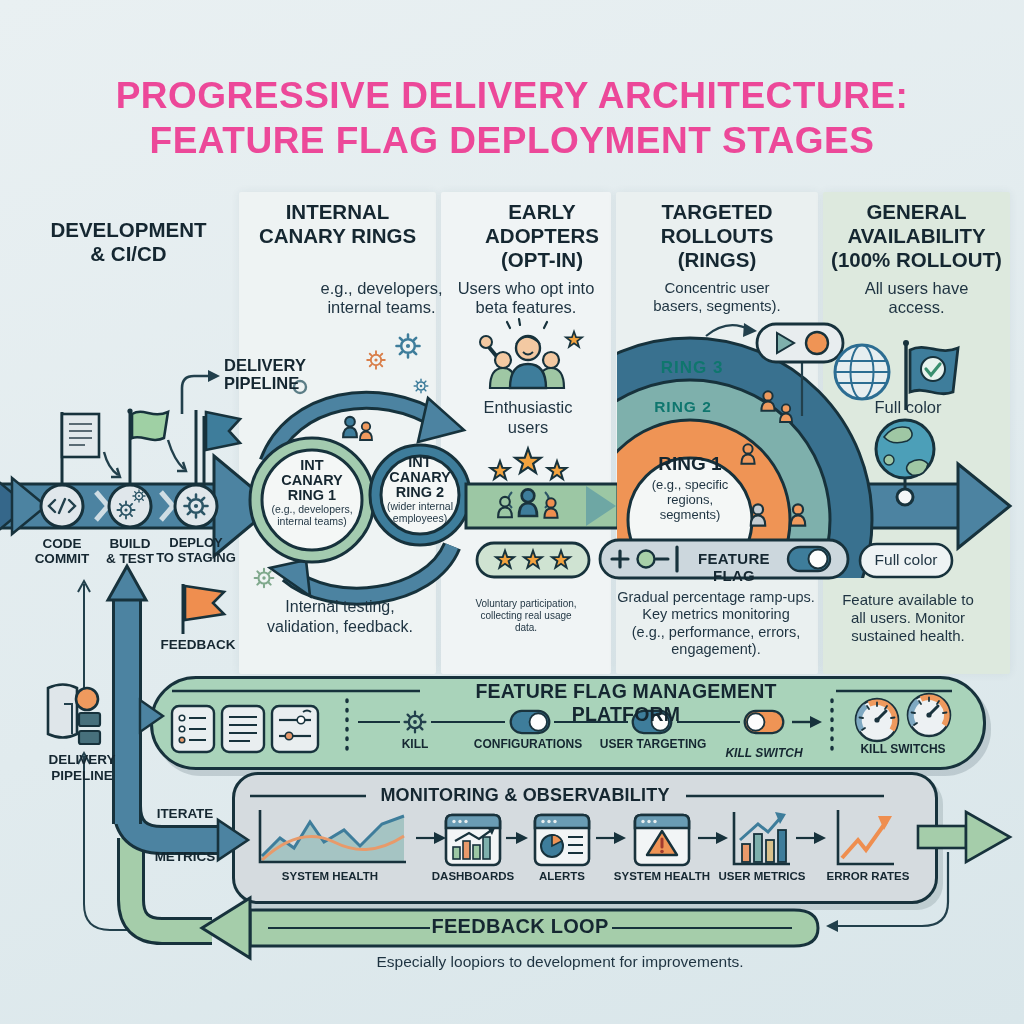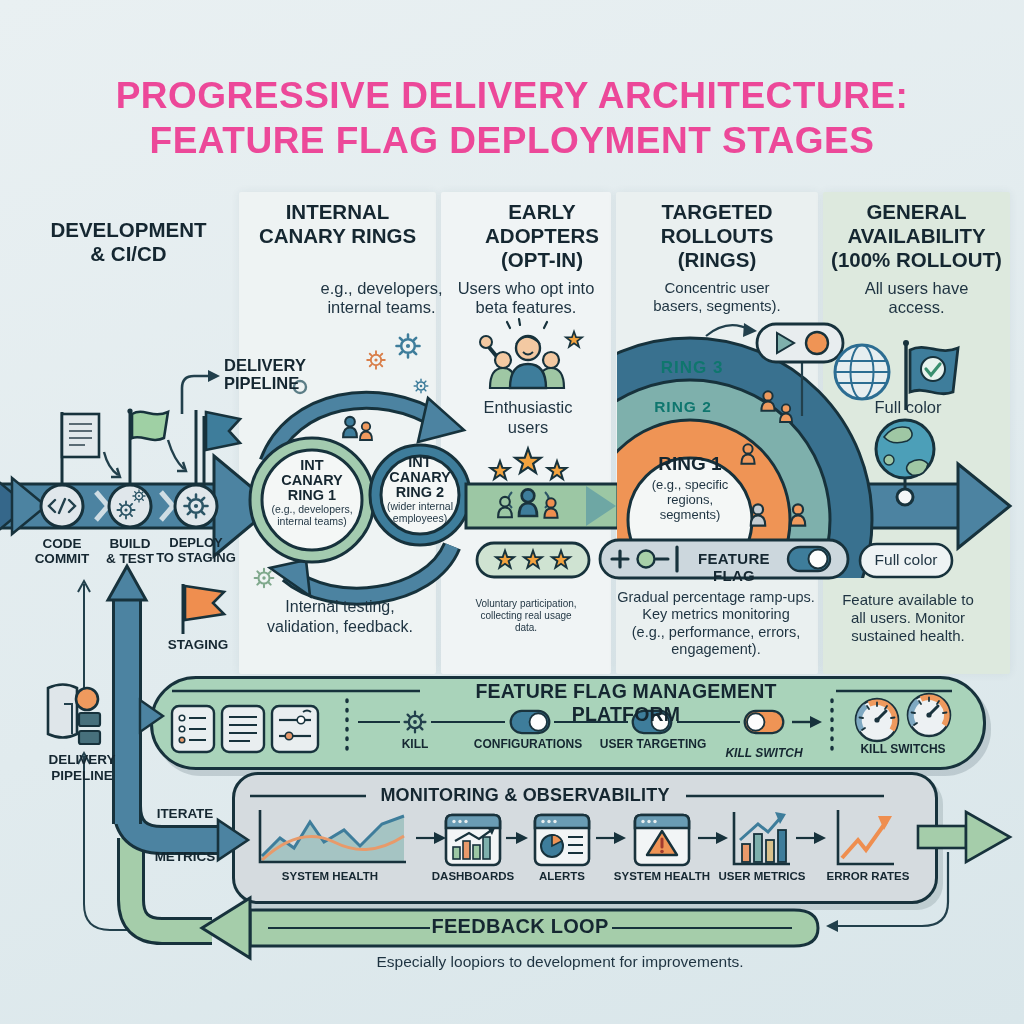--- a/index.html
+++ b/index.html
@@ -424,21 +424,21 @@
 
 <div class="t bold" style="left:212px;top:356px;width:112px;font-size:16.5px;line-height:1.12;text-align:left;padding-left:12px;box-sizing:border-box;">DELIVERY
 PIPELINE</div>
 
 <div class="t bold" style="left:22px;top:536px;width:80px;font-size:13.5px;line-height:1.14;">CODE
 COMMIT</div>
 <div class="t bold" style="left:95px;top:536px;width:70px;font-size:13.5px;line-height:1.14;">BUILD
 &amp; TEST</div>
 <div class="t bold" style="left:140px;top:536px;width:112px;font-size:13px;line-height:1.14;">DEPLOY
 TO STAGING</div>
-<div class="t bold" style="left:158px;top:637px;width:80px;font-size:13.5px;">STAGING</div>
+<div class="t bold" style="left:158px;top:637px;width:80px;font-size:13.5px;">FEEDBACK</div>
 
 <div class="t bold" style="left:252px;top:458px;width:120px;font-size:14.5px;line-height:1.05;">INT
 CANARY
 RING 1</div>
 <div class="t" style="left:248px;top:504px;width:128px;font-size:10.5px;line-height:1.12;">(e.g., developers,
 internal teams)</div>
 <div class="t bold" style="left:372px;top:455px;width:96px;font-size:14.5px;line-height:1.05;">INT
 CANARY
 RING 2</div>
 <div class="t" style="left:370px;top:501px;width:100px;font-size:10.5px;line-height:1.12;">(wider internal

